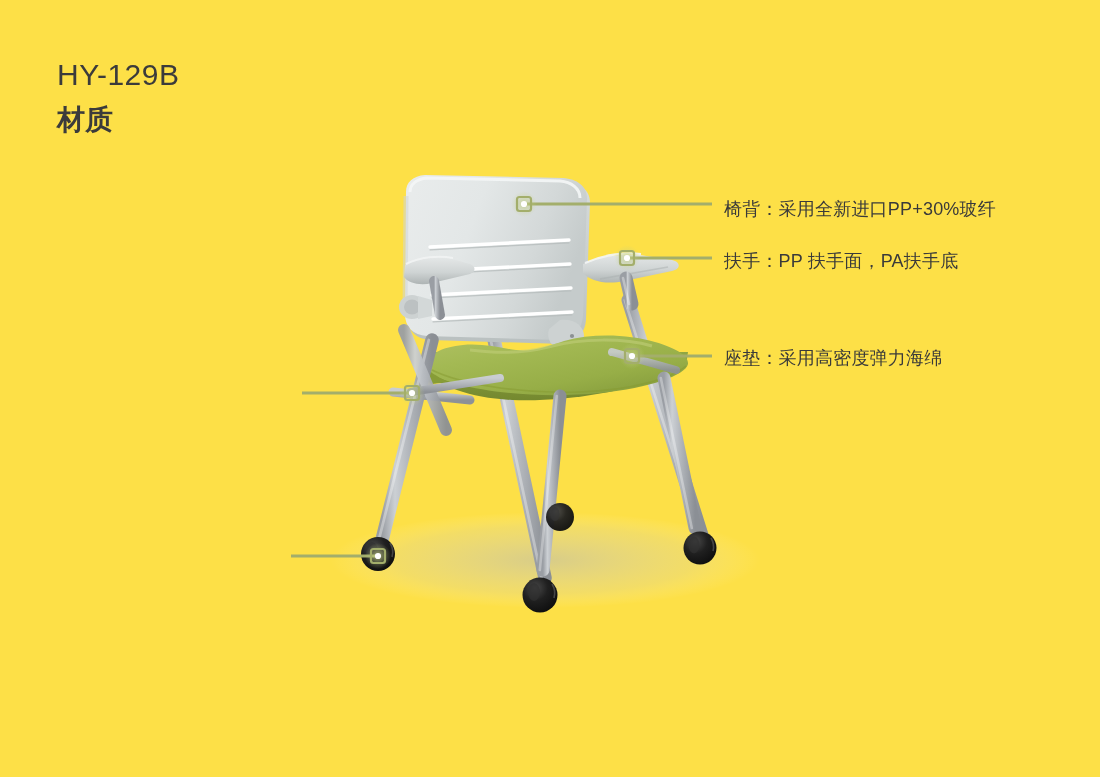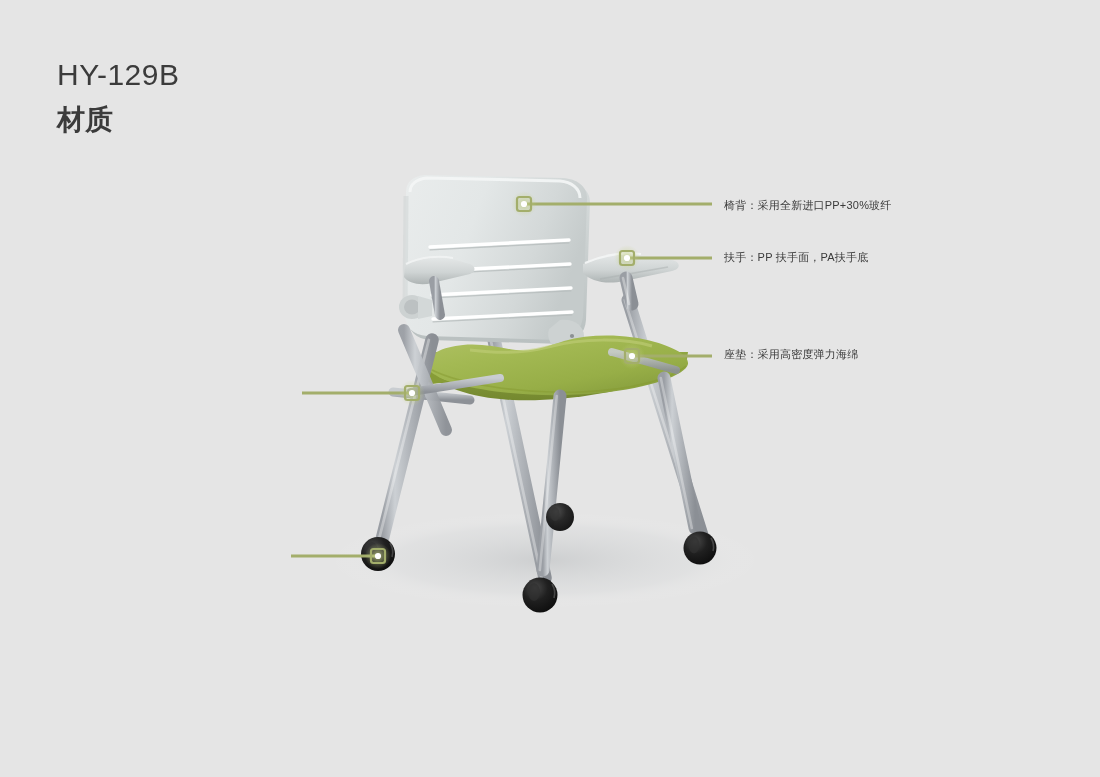--- a/index.html
+++ b/index.html
@@ -12,21 +12,21 @@
     width: 1100px;
     height: 777px;
     position: relative;
     overflow: hidden;
     color: #3a3a3a;
     -webkit-font-smoothing: antialiased;
   }
   #page {
     position: absolute;
     inset: 0;
-    background: #e5e5e5;
+    background: #fde047;
   }
 
   
   .heading {
     position: absolute;
     left: 57px;
     top: 58px;
   }
   .model-code {
     font-size: 30px;
@@ -53,21 +53,21 @@
     top: 0;
     width: 1100px;
     height: 777px;
     pointer-events: none;
   }
   #stage svg { display: block; }
 
   
   .callout-label {
     position: absolute;
-    font-size: 11px;
+    font-size: 18px;
     line-height: 1.3;
     color: #3a3a3a;
     white-space: nowrap;
     letter-spacing: 0.2px;
   }
   .callout-label.right { text-align: left; }
   .callout-label.left  { text-align: right; }
 
   .lbl-back    { left: 724px; top: 198px; }
   .lbl-arm     { left: 724px; top: 250px; }

